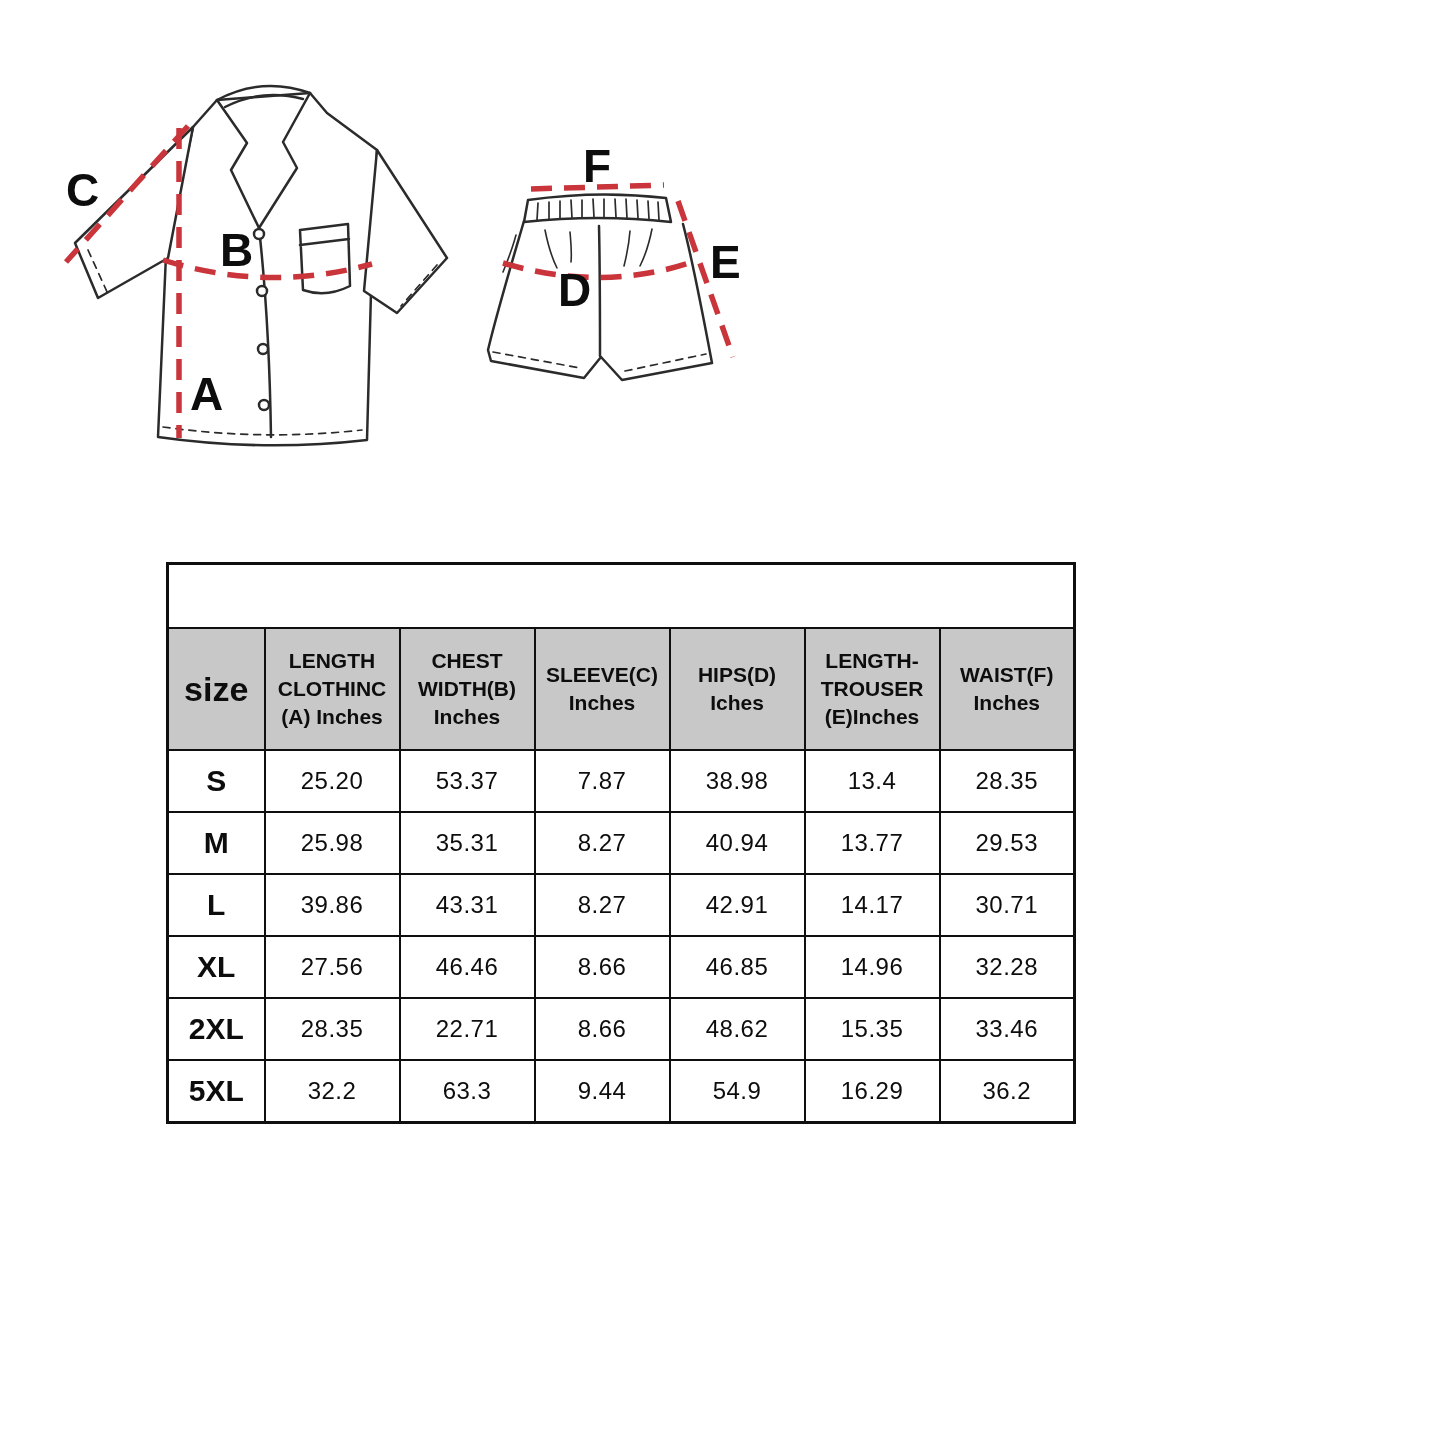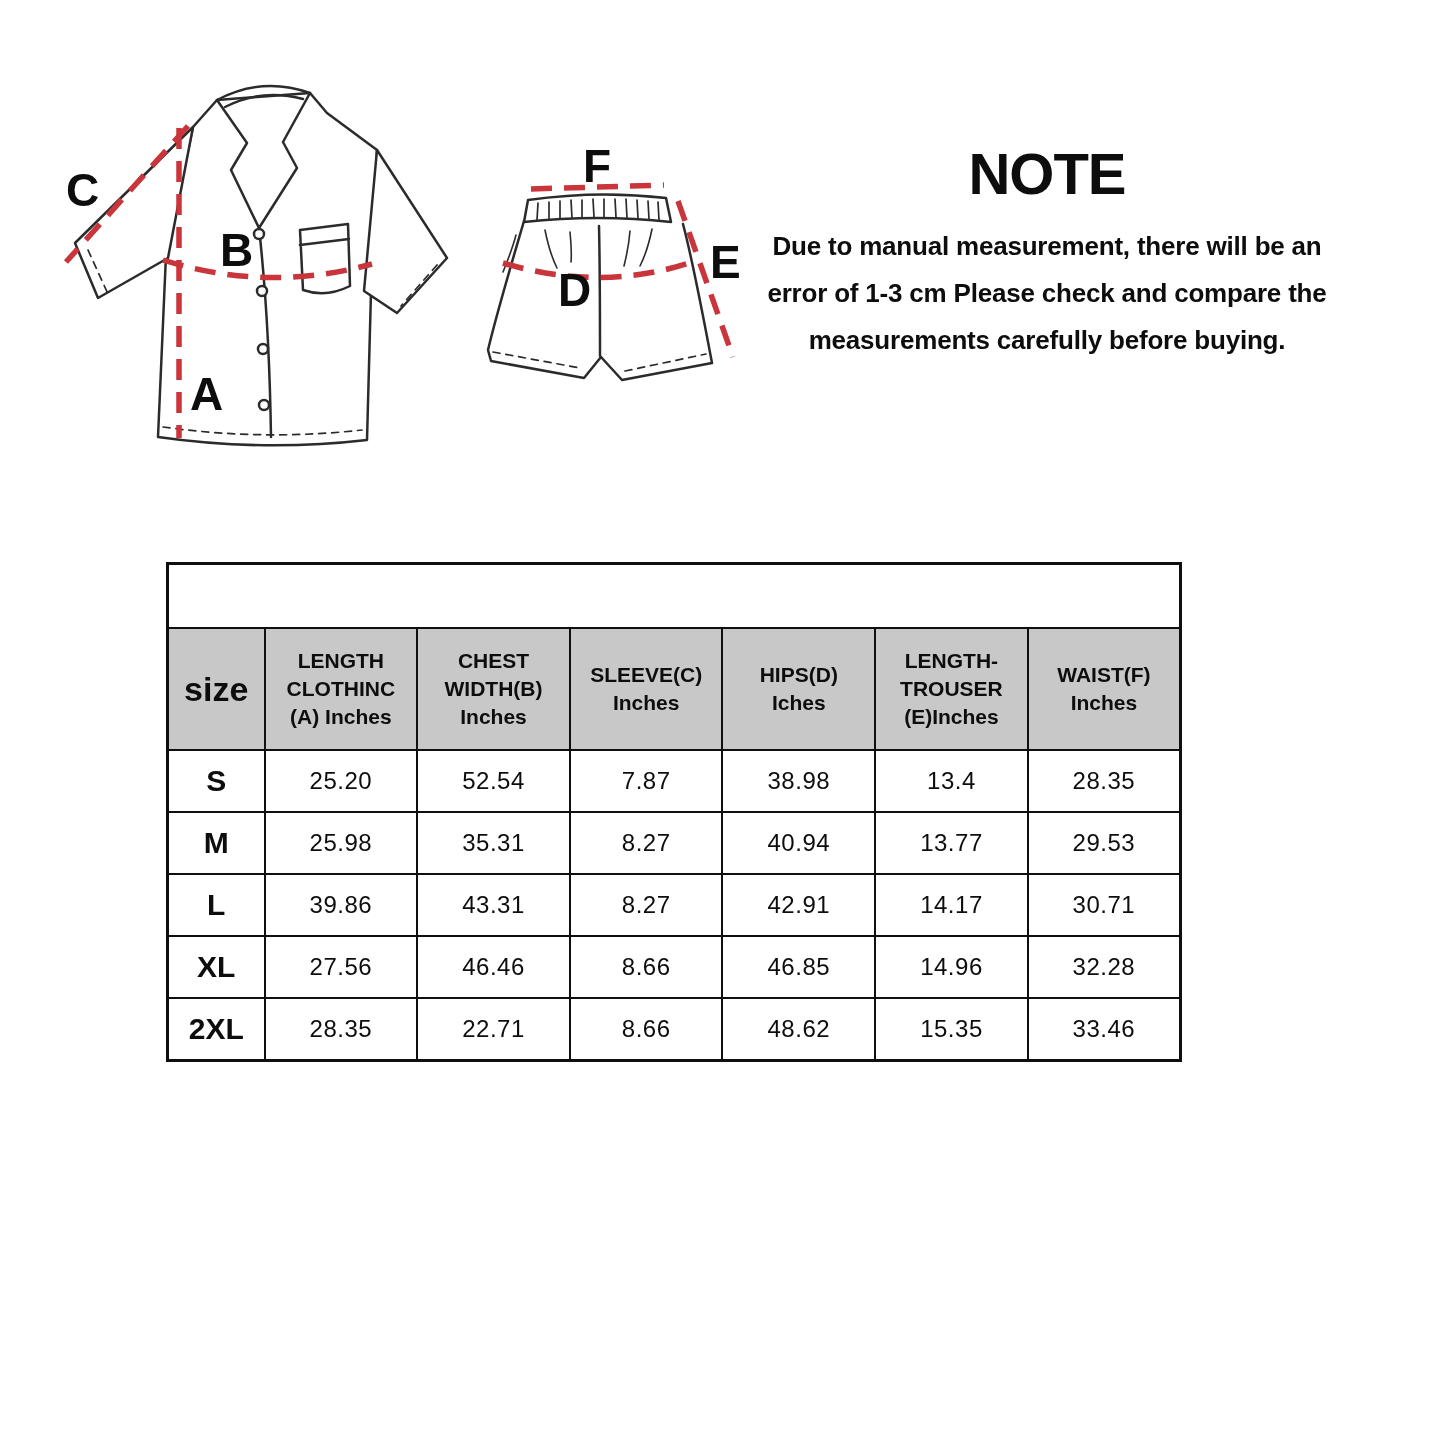--- a/index.html
+++ b/index.html
@@ -8,21 +8,21 @@
 
   
   svg.diagram { position:absolute; left:0; top:0; }
 
   
   .note { position:absolute; left:752px; top:140px; width:590px; text-align:center; color:#0d0d0d; }
   .note-title { font-size:58px; font-weight:800; letter-spacing:-1px; margin:0 0 16px 0; }
   .note-line { font-size:26px; font-weight:700; line-height:47px; margin:0; letter-spacing:-0.2px; }
 
   
-  .table-wrap { position:absolute; left:166px; top:562px; width:1016px; }
+  .table-wrap { position:absolute; left:166px; top:562px; width:910px; }
   table.size-table { width:100%; border-collapse:collapse; table-layout:fixed;
                      border:3px solid #0f0f0f; }
   table.size-table th, table.size-table td {
       border:2.5px solid #0f0f0f; text-align:center; vertical-align:middle;
       color:#0d0d0d; padding:0; overflow:hidden; background:#fff; }
   td.banner-cell { height:62px; background:#2a3492; border-bottom:3px solid #0f0f0f; }
   thead th.col-head { height:120px; background:#c8c8c8; font-size:21px; font-weight:700;
       white-space:pre-line; line-height:1.32; }
   thead th.size-head { font-size:34px; font-weight:700; }
   tbody th.size-cell { font-size:30px; font-weight:700; height:60px; }
@@ -87,26 +87,20 @@
     <g fill="#0d0d0d" font-family="Liberation Sans, sans-serif" font-size="46" font-weight="bold">
       <text x="66" y="206">C</text>
       <text x="220" y="266">B</text>
       <text x="190" y="410">A</text>
       <text x="583" y="182">F</text>
       <text x="710" y="278">E</text>
       <text x="558" y="306">D</text>
     </g>
   </svg>
 
-  <div class="note">
-    <div class="note-title">NOTE</div>
-    <p class="note-line">Due to manual measurement, there will be an</p>
-    <p class="note-line">error of 1-3 cm Please check and compare the</p>
-    <p class="note-line">measurements carefully before buying.</p>
-  </div>
 
   <div class="table-wrap">
     <table class="size-table">
       <colgroup>
         <col style="width:97px">
         <col>
           <col>
           <col>
           <col>
           <col>
@@ -132,21 +126,21 @@
 TROUSER
 (E)Inches</th>
           <th class="col-head">WAIST(F)
 Inches</th>
         </tr>
       </thead>
       <tbody>
           <tr>
             <th class="size-cell">S</th>
             <td class="value-cell">25.20</td>
-            <td class="value-cell">52.54</td>
+            <td class="value-cell">53.37</td>
             <td class="value-cell">7.87</td>
             <td class="value-cell">38.98</td>
             <td class="value-cell">13.4</td>
             <td class="value-cell">28.35</td>
           </tr>
           <tr>
             <th class="size-cell">M</th>
             <td class="value-cell">25.98</td>
             <td class="value-cell">35.31</td>
             <td class="value-cell">8.27</td>
@@ -174,17 +168,26 @@
           </tr>
           <tr>
             <th class="size-cell">2XL</th>
             <td class="value-cell">28.35</td>
             <td class="value-cell">22.71</td>
             <td class="value-cell">8.66</td>
             <td class="value-cell">48.62</td>
             <td class="value-cell">15.35</td>
             <td class="value-cell">33.46</td>
           </tr>
+          <tr>
+            <th class="size-cell">5XL</th>
+            <td class="value-cell">32.2</td>
+            <td class="value-cell">63.3</td>
+            <td class="value-cell">9.44</td>
+            <td class="value-cell">54.9</td>
+            <td class="value-cell">16.29</td>
+            <td class="value-cell">36.2</td>
+          </tr>
         </tbody>
     </table>
   </div>
 
 </div>
 
 </body></html>

